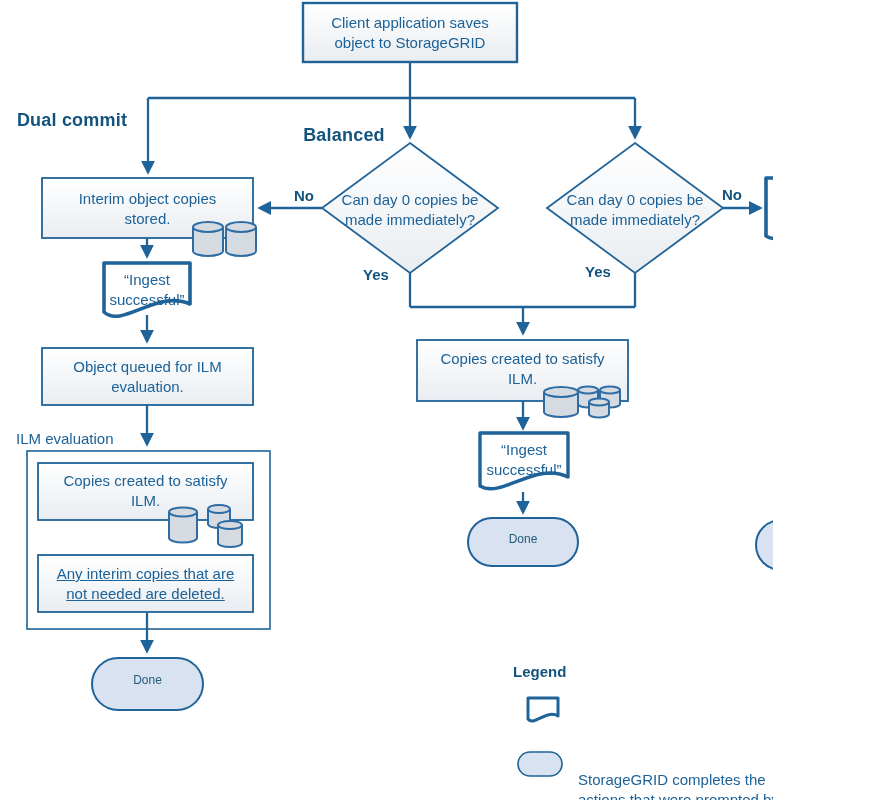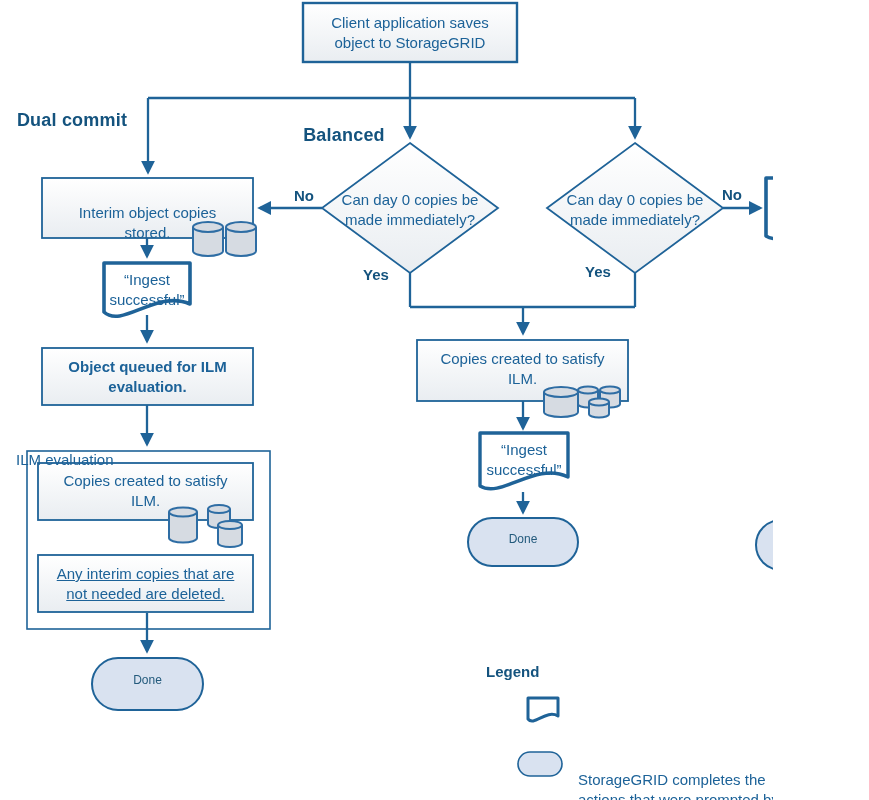--- a/index.html
+++ b/index.html
@@ -119,30 +119,30 @@
 <div class="t" style="left:330px;top:190px;width:160px;">Can  day 0 copies be
 made immediately?</div>
 <div class="t" style="left:555px;top:190px;width:160px;">Can  day 0 copies be
 made immediately?</div>
 
 <div class="t b" style="left:284px;top:186px;width:40px;">No</div>
 <div class="t b" style="left:712px;top:185px;width:40px;">No</div>
 <div class="t b" style="left:352px;top:265px;width:48px;">Yes</div>
 <div class="t b" style="left:574px;top:262px;width:48px;">Yes</div>
 
-<div class="t" style="left:42px;top:189px;width:211px;margin-top:14px;">Interim object copies
+<div class="t" style="left:42px;top:189px;width:211px;">Interim object copies
 stored.</div>
 
 <div class="t" style="left:104px;top:270px;width:86px;">“Ingest
 successful”</div>
 
-<div class="t" style="left:42px;top:357px;width:211px;font-weight:bold;">Object queued for ILM
+<div class="t" style="left:42px;top:357px;width:211px;">Object queued for ILM
 evaluation.</div>
 
-<div class="t left-align" style="left:16px;top:429px;width:160px;margin-top:21px;">ILM evaluation</div>
+<div class="t left-align" style="left:16px;top:429px;width:160px;">ILM evaluation</div>
 
 <div class="t" style="left:38px;top:471px;width:215px;">Copies created to satisfy
 ILM.</div>
 
 <div class="t" style="left:38px;top:564px;width:215px;text-decoration:underline;">Any interim copies that are
 not needed are deleted.</div>
 
 <div class="t done" style="left:92px;top:673px;width:111px;">Done</div>
 
 <div class="t" style="left:417px;top:349px;width:211px;">Copies created to satisfy
@@ -151,18 +151,18 @@
 <div class="t" style="left:480px;top:440px;width:88px;">“Ingest
 successful”</div>
 
 <div class="t done" style="left:468px;top:532px;width:110px;">Done</div>
 
 <div class="t" style="left:766px;top:186px;width:94px;">“Ingest
 failed”</div>
 
 <div class="t done" style="left:756px;top:535px;width:112px;">Done</div>
 
-<div class="t b left-align" style="left:486px;top:662px;width:100px;">Legend</div>
+<div class="t b left-align" style="left:513px;top:662px;width:100px;">Legend</div>
 <div class="t left-align" style="left:578px;top:770px;width:260px;">StorageGRID completes the
 actions that were prompted by
 the client save operation.</div>
 
 </div>
 
 </body></html>

